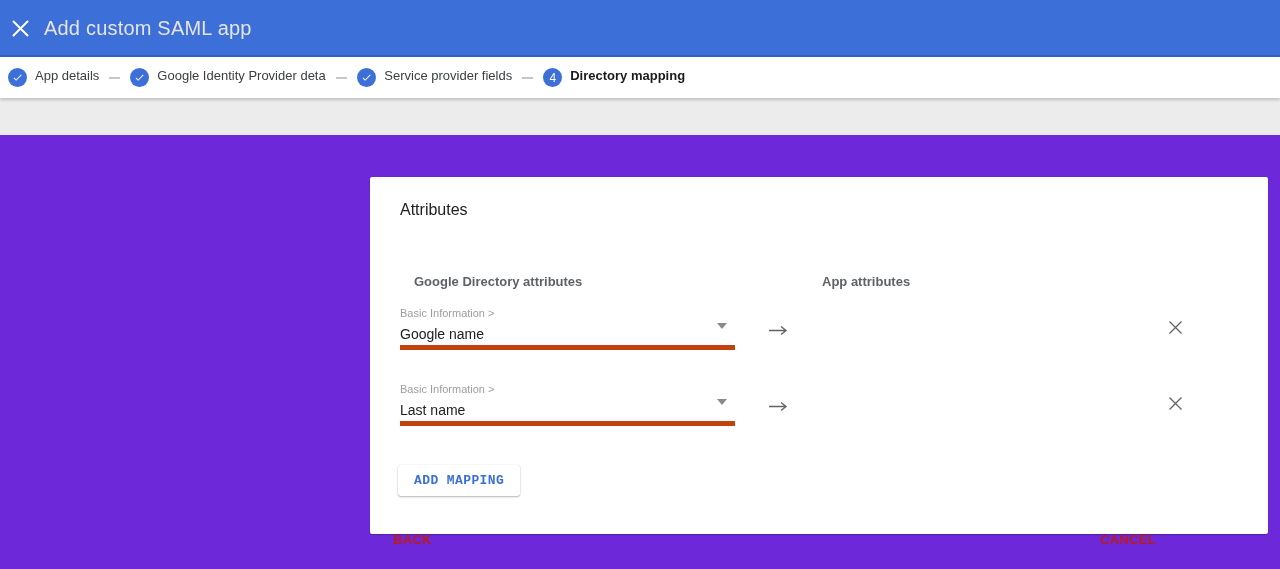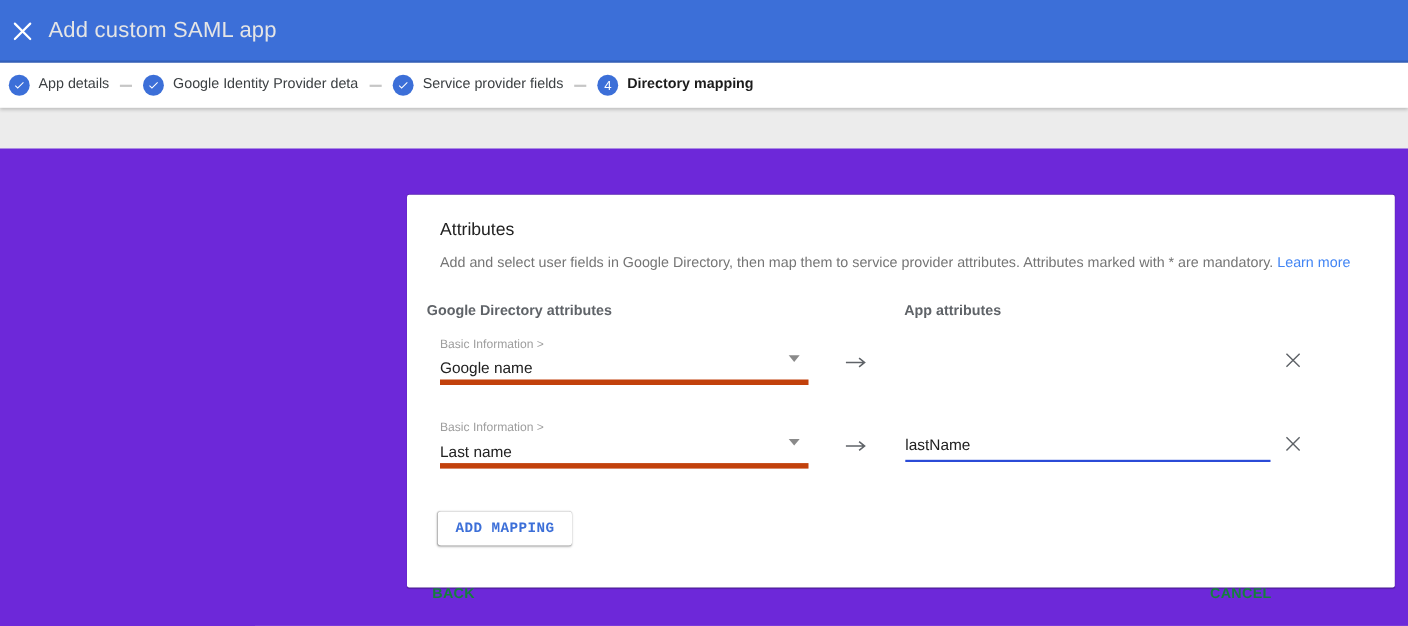--- a/index.html
+++ b/index.html
@@ -32,21 +32,21 @@
   .step-sep{width:11px;height:2px;background:#c6c6c6;margin:0 10px;flex:0 0 11px;}
 
   
   .page{position:absolute;top:98px;left:0;right:0;bottom:0;background:#6d28d9;margin-top:37px;}
   .card{position:absolute;left:370px;top:42px;width:898px;height:357px;background:#fff;
         border-radius:2px;box-shadow:0 1px 1px rgba(0,0,0,0.22),0 0 1px rgba(0,0,0,0.18);}
   .card-title{position:absolute;left:30px;top:24px;font-size:16px;font-weight:400;color:#212121;}
   .card-desc{position:absolute;left:30px;top:54px;font-size:13px;color:#757575;white-space:nowrap;}
   .learn-more{color:var(--link-blue);text-decoration:none;cursor:pointer;}
   .col-header{position:absolute;top:97px;font-size:13px;font-weight:700;color:#5f6368;}
-  .col-header.left{left:18px;}
+  .col-header.left{left:44px;}
   .col-header.right{left:452px;}
 
   
   .mapping-row{position:absolute;left:30px;right:30px;height:60px;}
   .mapping-row.row-0{top:128px;}
   .mapping-row.row-1{top:204px;}
   .dropdown{position:absolute;left:0;top:0;width:335px;height:45px;border-bottom:5px solid #c2410c;cursor:pointer;}
   .dd-category{position:absolute;left:0;top:2px;font-size:11px;color:#9e9e9e;}
   .dd-value{position:absolute;left:0;top:21px;font-size:14px;color:#212121;}
   .dd-caret{position:absolute;right:8px;top:18px;width:0;height:0;
@@ -60,21 +60,21 @@
               cursor:pointer;display:flex;align-items:center;justify-content:center;}
 
   .add-mapping-btn{position:absolute;left:28px;top:288px;height:31px;padding:0 16px;background:#fff;border:none;
                    border-radius:3px;box-shadow:0 1px 2px rgba(0,0,0,0.28),0 0 1px rgba(0,0,0,0.2);
                    color:var(--header-blue);font-size:13px;font-weight:700;letter-spacing:.4px;cursor:pointer;
                    font-family:Liberation Mono, monospace;}
 
   
   .footer{position:absolute;left:0;right:0;top:510px;height:59px;}
   .text-btn{position:absolute;height:31px;padding:0 16px;background:transparent;border:none;cursor:pointer;
-            font-size:13px;font-weight:700;color:#15803d;letter-spacing:.3px;
+            font-size:13px;font-weight:700;color:#b91c1c;letter-spacing:.3px;
             font-family:"Liberation Sans","DejaVu Sans",sans-serif;}
   .back-btn{left:377px;top:14px;}
   .cancel-btn{right:112px;top:14px;padding:0 12px;}
   .finish-btn{position:absolute;right:7px;top:14px;width:97px;height:31px;background:var(--header-blue);
               color:#fff;border:none;border-radius:3px;font-size:13px;font-weight:700;letter-spacing:.4px;
               box-shadow:0 1px 2px rgba(0,0,0,0.3);cursor:pointer;
               font-family:"Liberation Sans","DejaVu Sans",sans-serif;}
 </style>
 </head>
 <body>
@@ -126,23 +126,20 @@
         <span class="step-number">4</span>
       </span>
       <span class="step-label">Directory mapping</span>
     </div>
   </nav>
 
   <main class="page">
     <section class="card">
       <h2 class="card-title">Attributes</h2>
 
-      <p class="card-desc"><span>Add and select user fields in Google Directory, then map them to service provider attributes. Attributes marked with * are mandatory.</span>
-        <a class="learn-more" href="#">Learn more</a>
-      </p>
 
       <div class="col-header left">Google Directory attributes</div>
       <div class="col-header right">App attributes</div>
 
       <div class="mapping-row row-0">
         <div class="dropdown">
           <span class="dd-category">Basic Information &gt;</span>
           <span class="dd-value">Google name</span>
           <span class="dd-caret"></span>
         </div>
@@ -162,21 +159,20 @@
         <div class="dropdown">
           <span class="dd-category">Basic Information &gt;</span>
           <span class="dd-value">Last name</span>
           <span class="dd-caret"></span>
         </div>
         <span class="map-arrow">
           <svg width="20" height="11" viewBox="0 0 20 11">
               <path d="M1 5.5 H17 M13 1.5 L18 5.5 L13 9.5" stroke="#5f6368" stroke-width="1.4" fill="none"></path>
             </svg>
         </span>
-        <input class="app-attr-input focused" type="text" value="lastName" style="">
         <button class="remove-btn" aria-label="Remove mapping">
           <svg width="15" height="15" viewBox="0 0 15 15">
               <path d="M1.5 1.5 L13.5 13.5 M13.5 1.5 L1.5 13.5" stroke="#5f6368" stroke-width="1.3"></path>
             </svg>
         </button>
       </div>
 
       <button class="add-mapping-btn">ADD MAPPING</button>
     </section>
   </main>

